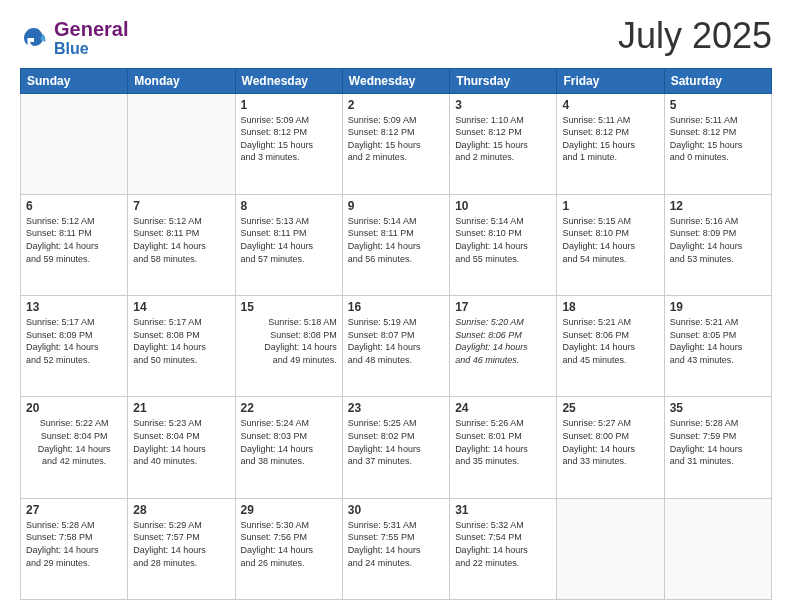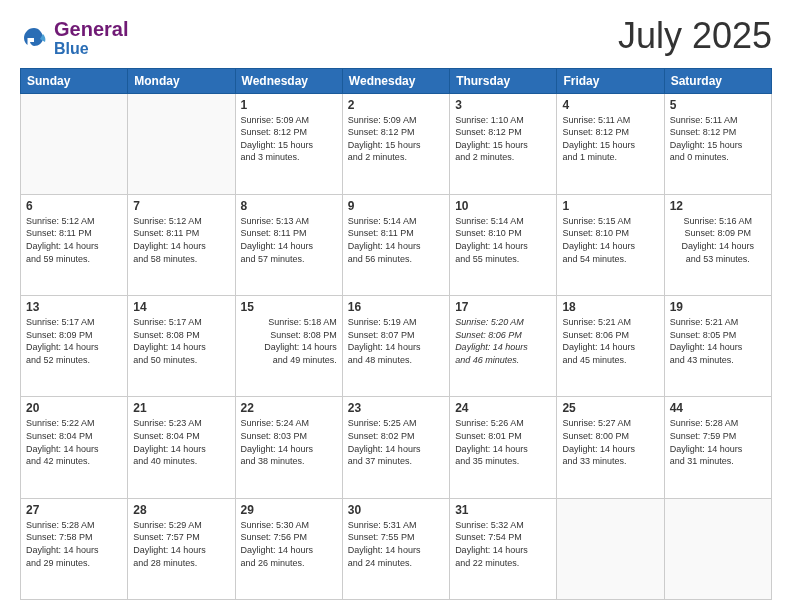--- a/index.html
+++ b/index.html
@@ -212,21 +212,21 @@
           </td>
           <td>
             <div class="day-num">1</div>
             <div class="day-info" style="white-space: pre-line;">Sunrise: 5:15 AM
 Sunset: 8:10 PM
 Daylight: 14 hours
 and 54 minutes.</div>
           </td>
           <td>
             <div class="day-num">12</div>
-            <div class="day-info" style="white-space: pre-line; text-align: center;">Sunrise: 5:16 AM
+            <div class="day-info" style="white-space: pre-line;">Sunrise: 5:16 AM
 Sunset: 8:09 PM
 Daylight: 14 hours
 and 53 minutes.</div>
           </td>
         </tr>
         <tr>
           <td>
             <div class="day-num">13</div>
             <div class="day-info" style="white-space: pre-line;">Sunrise: 5:17 AM
 Sunset: 8:09 PM
@@ -272,21 +272,21 @@
             <div class="day-num">19</div>
             <div class="day-info" style="white-space: pre-line;">Sunrise: 5:21 AM
 Sunset: 8:05 PM
 Daylight: 14 hours
 and 43 minutes.</div>
           </td>
         </tr>
         <tr>
           <td>
             <div class="day-num">20</div>
-            <div class="day-info" style="white-space: pre-line;">Sunrise: 5:22 AM
+            <div class="day-info" style="white-space: pre-line; text-align: center;">Sunrise: 5:22 AM
 Sunset: 8:04 PM
 Daylight: 14 hours
 and 42 minutes.</div>
           </td>
           <td>
             <div class="day-num">21</div>
             <div class="day-info" style="white-space: pre-line;">Sunrise: 5:23 AM
 Sunset: 8:04 PM
 Daylight: 14 hours
 and 40 minutes.</div>
@@ -313,21 +313,21 @@
 and 35 minutes.</div>
           </td>
           <td>
             <div class="day-num">25</div>
             <div class="day-info" style="white-space: pre-line;">Sunrise: 5:27 AM
 Sunset: 8:00 PM
 Daylight: 14 hours
 and 33 minutes.</div>
           </td>
           <td>
-            <div class="day-num">44</div>
+            <div class="day-num">35</div>
             <div class="day-info" style="white-space: pre-line;">Sunrise: 5:28 AM
 Sunset: 7:59 PM
 Daylight: 14 hours
 and 31 minutes.</div>
           </td>
         </tr>
         <tr>
           <td>
             <div class="day-num">27</div>
             <div class="day-info" style="white-space: pre-line;">Sunrise: 5:28 AM

